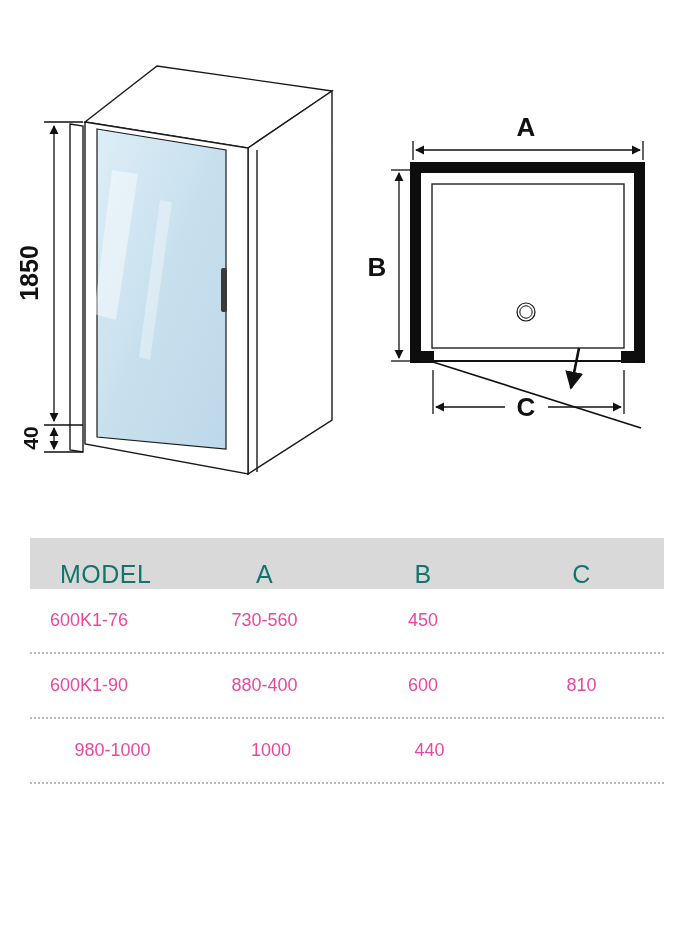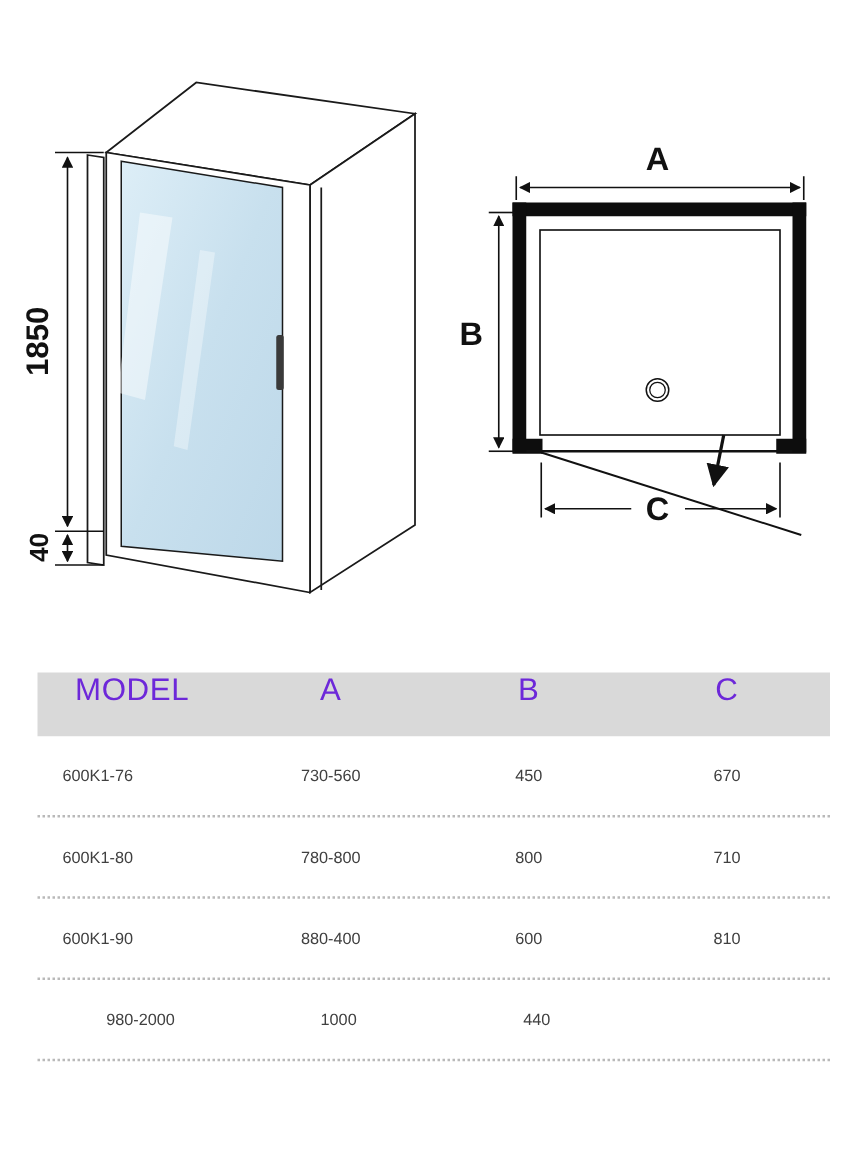--- a/index.html
+++ b/index.html
@@ -14,34 +14,34 @@
   svg text{font-family:"Liberation Sans", sans-serif;fill:#111;}
 
   .spec-table{
     position:absolute;
     left:30px;
     top:538px;
     width:634px;
   }
   .thead{
     display:flex;
-    align-items:flex-start;
+    align-items:flex-end;
     background:#d9d9d9;
     height:51px;
     font-size:25px;
-    color:#6d28d9;
+    color:#0f766e;
     letter-spacing:0.5px;
   }
   .trow{
     display:flex;
     align-items:center;
     height:63px;
     border-bottom:2px dotted #b9b9b9;
-    font-size:13px;
-    color:#404040;
+    font-size:18px;
+    color:#ec4899;
   }
   .c-model{width:24%;box-sizing:border-box;text-align:left;}
   .thead .c-model{padding-left:30px;}
   .trow  .c-model{padding-left:20px;}
   .c-a{width:26%;text-align:center;}
   .c-b{width:24%;text-align:center;}
   .c-c{width:26%;text-align:center;}
 </style>
 </head>
 <body>
@@ -136,37 +136,30 @@
       <div class="c-model">MODEL</div>
       <div class="c-a">A</div>
       <div class="c-b">B</div>
       <div class="c-c">C</div>
     </div>
 
     <div class="trow">
       <div class="c-model">600K1-76</div>
       <div class="c-a">730-560</div>
       <div class="c-b">450</div>
-      <div class="c-c">670</div>
     </div>
 
-    <div class="trow">
-      <div class="c-model">600K1-80</div>
-      <div class="c-a">780-800</div>
-      <div class="c-b">800</div>
-      <div class="c-c">710</div>
-    </div>
 
     <div class="trow">
       <div class="c-model">600K1-90</div>
       <div class="c-a">880-400</div>
       <div class="c-b">600</div>
       <div class="c-c">810</div>
     </div>
 
     <div class="trow">
-      <div class="c-a">980-2000</div>
+      <div class="c-a">980-1000</div>
       <div class="c-b">1000</div>
       <div class="c-c">440</div>
     </div>
   </div>
 
 </div>
 
 </body></html>

